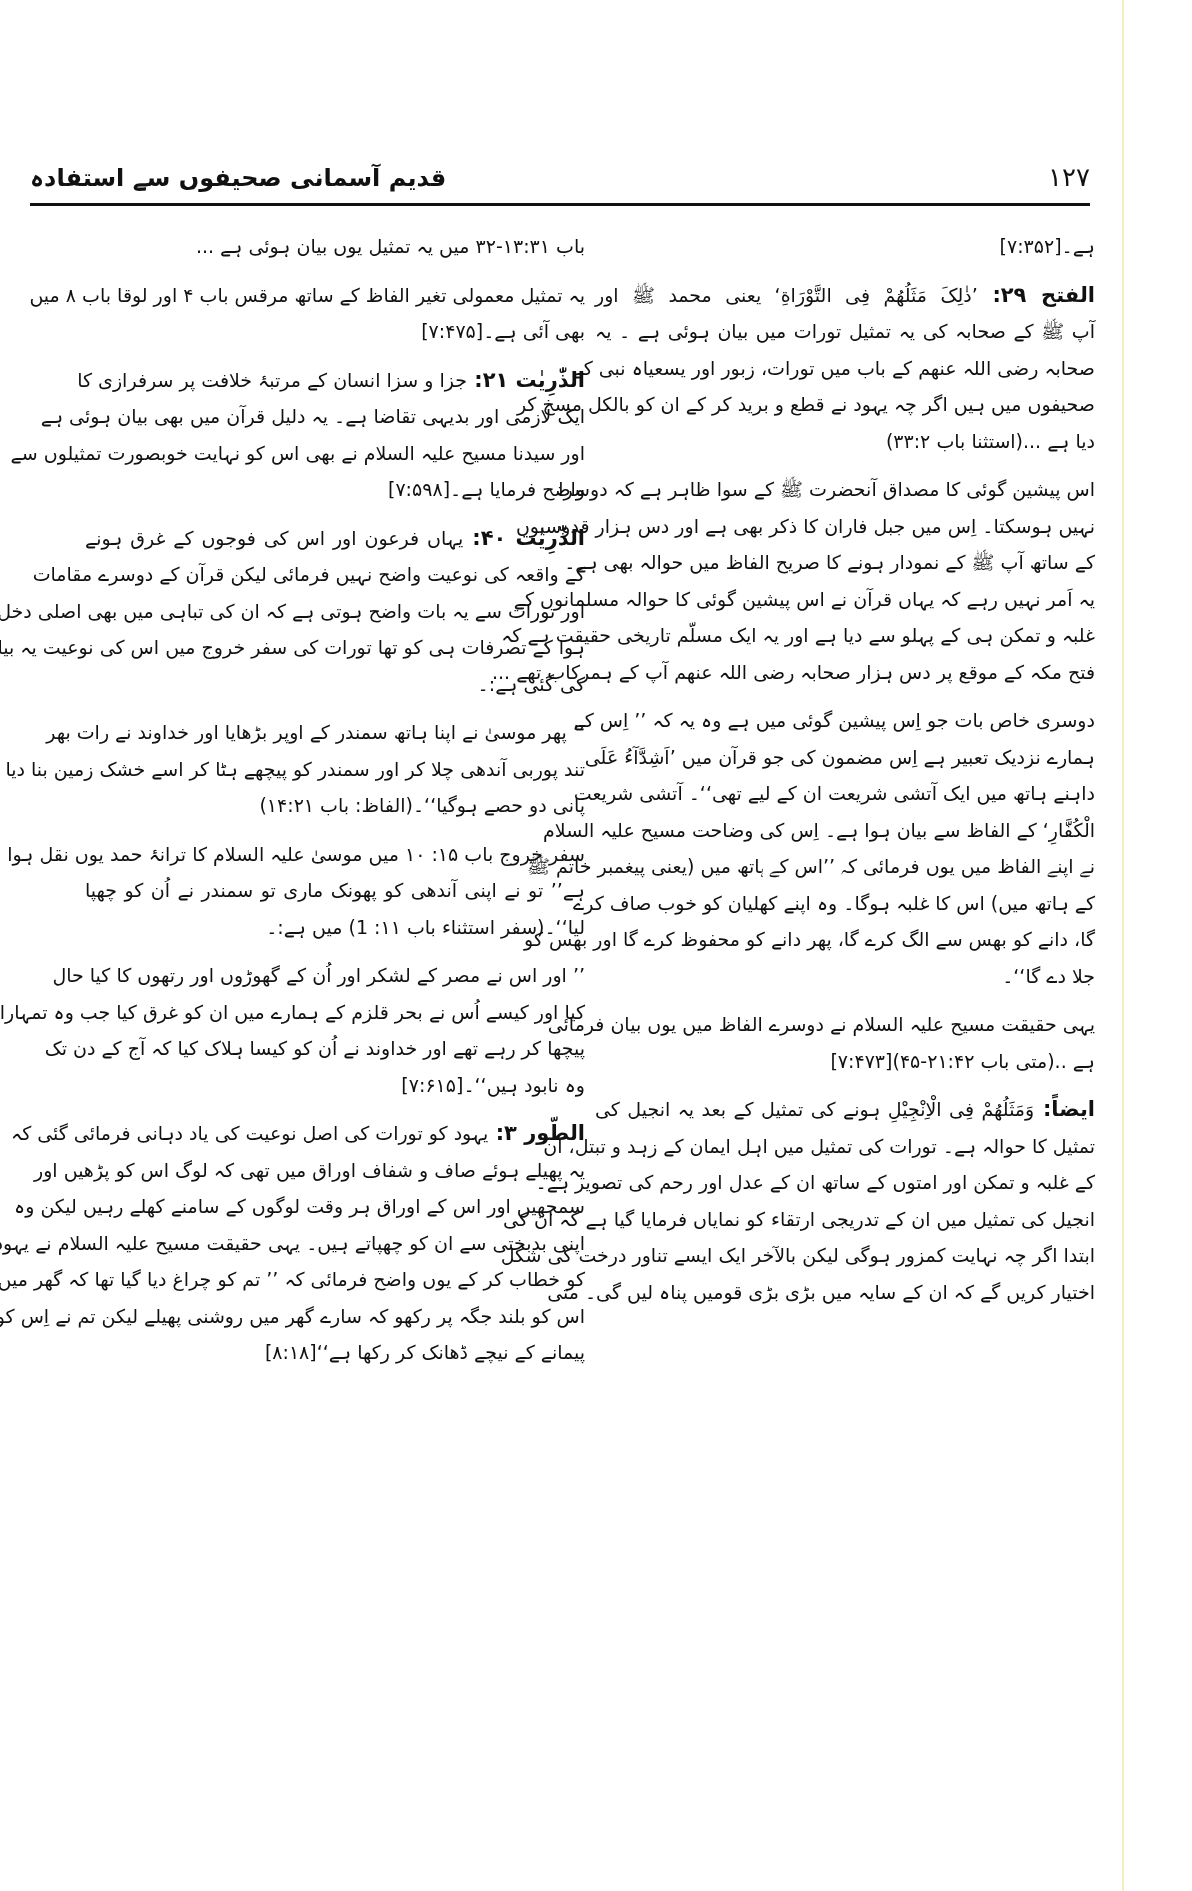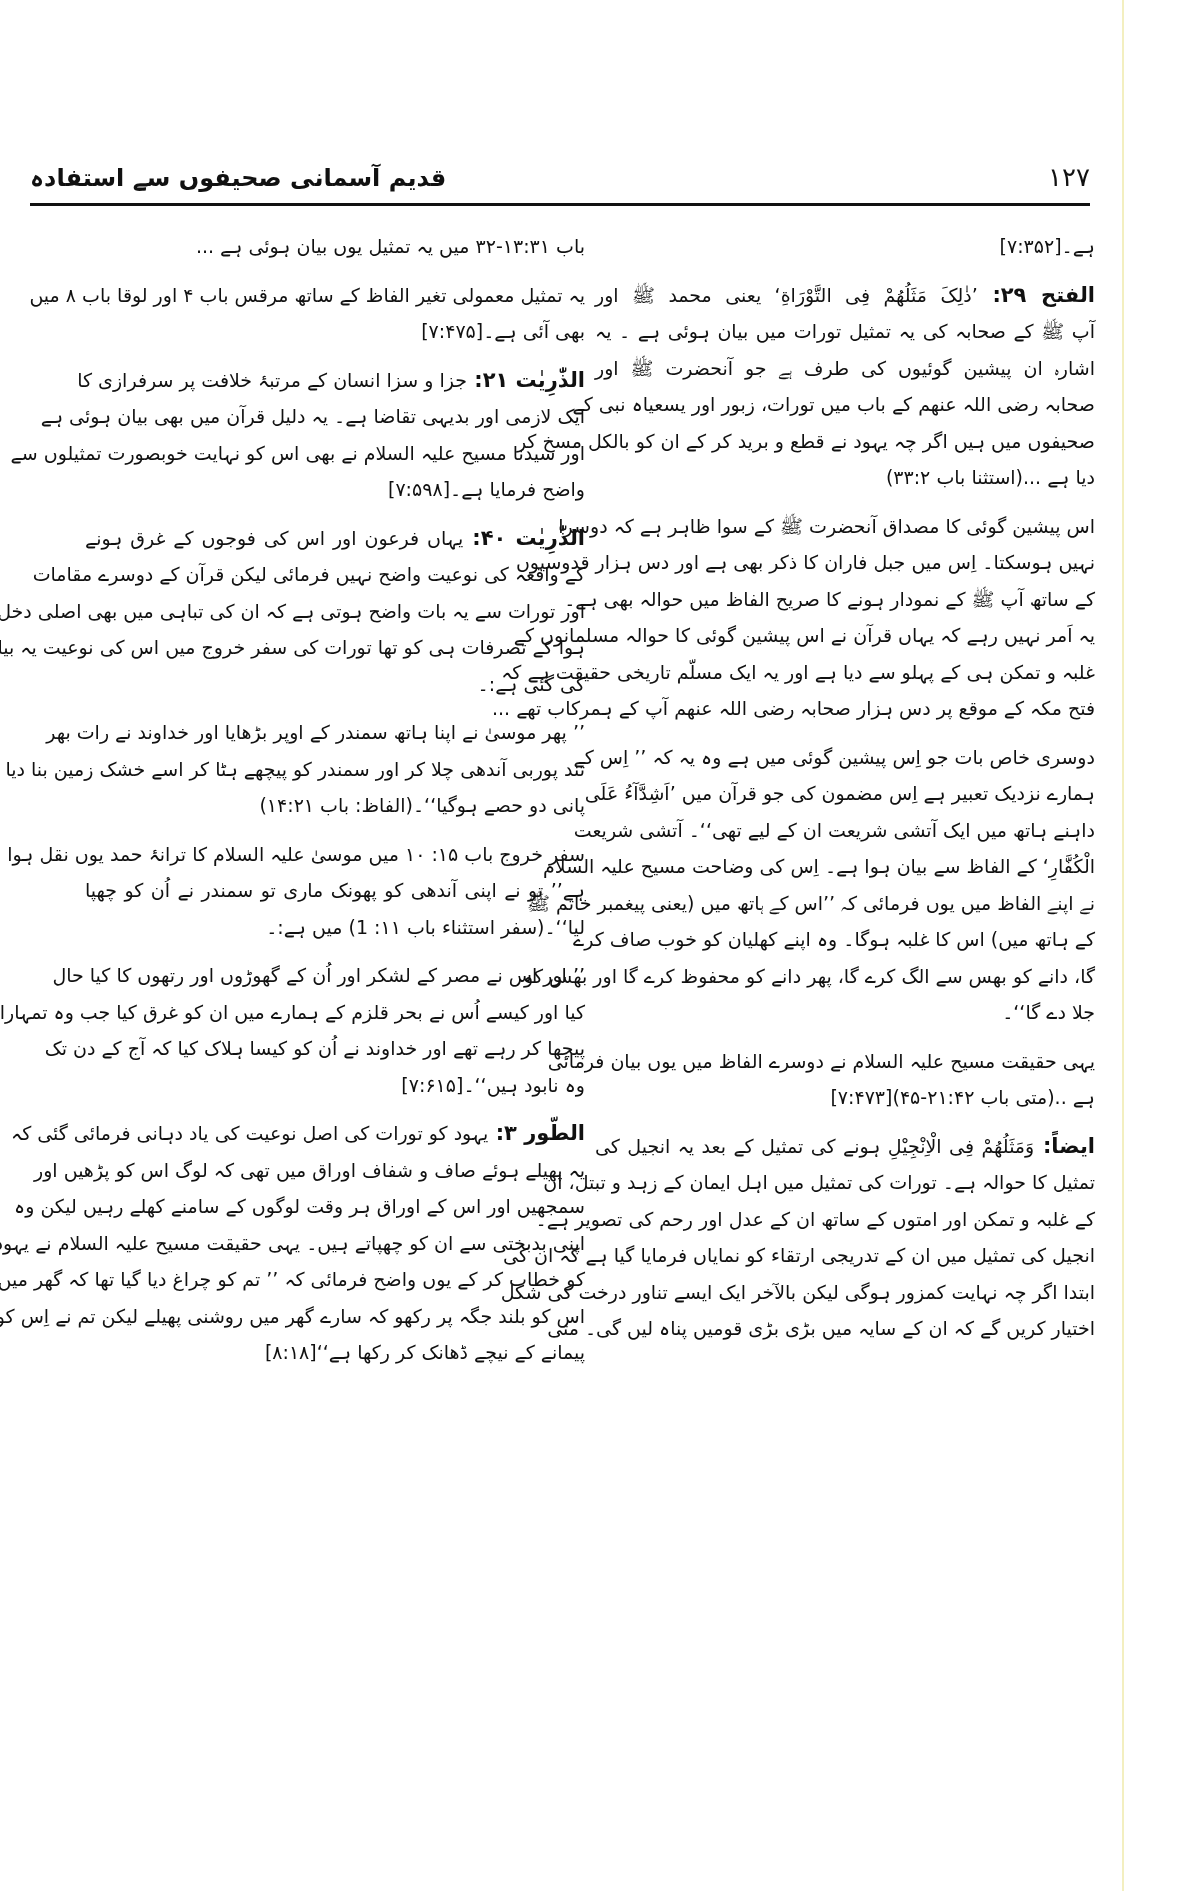--- a/index.html
+++ b/index.html
@@ -54,21 +54,20 @@
 </div>
 <div class="header-rule"></div>
 
 <div class="column col-right" id="col-right">
     <div class="para">
       <span class="line last"><span>ہے۔[۷:۳۵۲]</span></span>
     </div>
     <div class="para">
       <span class="line"><span class="heading">الفتح ۲۹: </span><span>’ذٰلِکَ مَثَلُهُمْ فِی التَّوْرَاةِ‘ یعنی محمد ﷺ اور</span></span>
       <span class="line"><span>آپ ﷺ کے صحابہ کی یہ تمثیل تورات میں بیان ہوئی ہے ۔ یہ</span></span>
-      <span class="line"><span>اشارہ ان پیشین گوئیوں کی طرف ہے جو آنحضرت ﷺ اور</span></span>
       <span class="line"><span>صحابہ رضی اللہ عنھم کے باب میں تورات، زبور اور یسعیاہ نبی کے</span></span>
       <span class="line"><span>صحیفوں میں ہیں اگر چہ یہود نے قطع و برید کر کے ان کو بالکل مسخ کر</span></span>
       <span class="line last"><span>دیا ہے ...(استثنا باب ۳۳:۲)</span></span>
     </div>
     <div class="para">
       <span class="line"><span>اس پیشین گوئی کا مصداق آنحضرت ﷺ کے سوا ظاہر ہے کہ دوسرا</span></span>
       <span class="line"><span>نہیں ہوسکتا۔ اِس میں جبل فاران کا ذکر بھی ہے اور دس ہزار قدوسیوں</span></span>
       <span class="line"><span>کے ساتھ آپ ﷺ کے نمودار ہونے کا صریح الفاظ میں حوالہ بھی ہے۔</span></span>
       <span class="line"><span>یہ اَمر نہیں رہے کہ یہاں قرآن نے اس پیشین گوئی کا حوالہ مسلمانوں کے</span></span>
       <span class="line"><span>غلبہ و تمکن ہی کے پہلو سے دیا ہے اور یہ ایک مسلّم تاریخی حقیقت ہے کہ</span></span>

